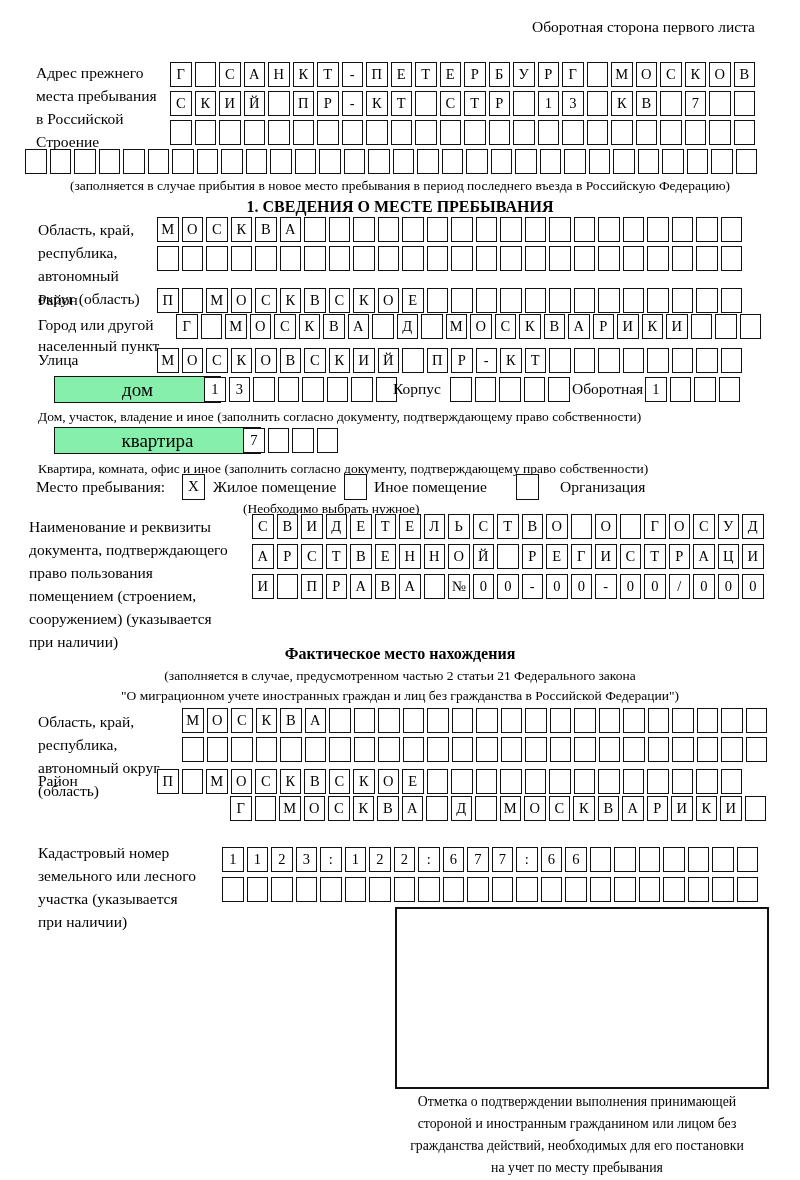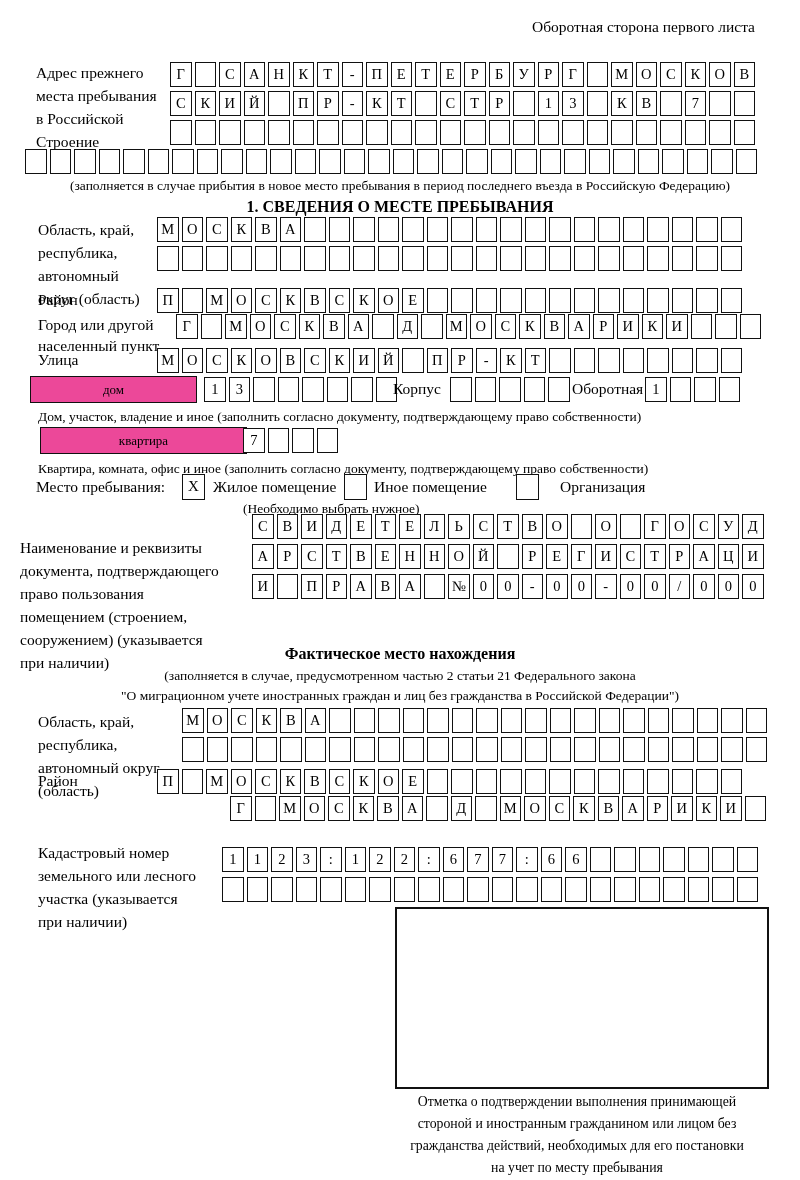--- a/index.html
+++ b/index.html
@@ -4,21 +4,21 @@
 <style>
   html,body{margin:0;padding:0;background:#fff;}
   .page{position:relative;width:800px;height:1180px;background:#ffffff;
         font-family:"Liberation Serif",serif;color:#000;overflow:hidden;border-radius:6px;}
   .lbl{position:absolute;font-size:15.5px;line-height:23px;}
   .lbl.tight{line-height:21px;}
   .cellrow{position:absolute;display:flex;gap:3px;}
   .cell{flex:0 0 auto;width:21.5px;height:25px;border:1.6px solid #111;
         font-size:14.5px;line-height:22px;text-align:center;background:#fff;box-sizing:border-box;}
   .widebox{position:absolute;border:1.6px solid #111;height:27px;box-sizing:border-box;
-        display:flex;align-items:center;justify-content:center;font-size:13px;background:#ec4899;}
+        display:flex;align-items:center;justify-content:center;font-size:19px;background:#86efac;margin-left:24px;}
   .cap{position:absolute;font-size:13.5px;white-space:nowrap;}
   .capcenter{position:absolute;left:0;width:800px;text-align:center;font-size:13.5px;}
   .title{position:absolute;left:0;width:800px;text-align:center;font-weight:bold;font-size:16px;}
   .hnote{position:absolute;top:18px;right:45px;font-size:15.5px;}
   .inlinelabel{position:absolute;font-size:15.5px;}
   .checkbox{position:absolute;width:23px;height:26px;border:1.6px solid #111;box-sizing:border-box;
         text-align:center;font-size:15px;line-height:23px;background:#fff;}
   .bigbox{position:absolute;left:395px;top:907px;width:370px;height:178px;border:2px solid #111;background:#fff;}
   .confcap{position:absolute;left:372px;top:1091px;width:410px;text-align:center;
         font-size:13.8px;line-height:22px;}
@@ -319,41 +319,41 @@
     </div>
   <div class="inlinelabel" style="left:572px;top:380px;">Оборотная</div>
   <div class="cellrow" style="left:645px;top:377px;">
       <span class="cell">1</span>
       <span class="cell"></span>
       <span class="cell"></span>
       <span class="cell"></span>
     </div>
   <div class="cap" style="left:38px;top:409px;">Дом, участок, владение и иное (заполнить согласно документу, подтверждающему право собственности)</div>
 
-  <div class="widebox" style="left:40px;top:427px;width:207px;">
+  <div class="widebox" style="left:30px;top:427px;width:207px;">
     <span>квартира</span>
   </div>
   <div class="cellrow" style="left:243px;top:428px;">
       <span class="cell">7</span>
       <span class="cell"></span>
       <span class="cell"></span>
       <span class="cell"></span>
     </div>
   <div class="cap" style="left:38px;top:461px;">Квартира, комната, офис и иное (заполнить согласно документу, подтверждающему право собственности)</div>
 
   <div class="inlinelabel" style="left:36px;top:478px;">Место пребывания:</div>
   <div class="checkbox" style="left:182px;top:474px;">X</div>
   <div class="inlinelabel" style="left:213px;top:478px;">Жилое помещение</div>
   <div class="checkbox" style="left:344px;top:474px;"></div>
   <div class="inlinelabel" style="left:374px;top:478px;">Иное помещение</div>
   <div class="checkbox" style="left:516px;top:474px;"></div>
   <div class="inlinelabel" style="left:560px;top:478px;">Организация</div>
   <div class="cap" style="left:243px;top:501px;">(Необходимо выбрать нужное)</div>
 
-  <div class="lbl" style="left:20px;top:515px;width:215px;margin-top:21px;">
+  <div class="lbl" style="left:29px;top:515px;width:215px;">
     <div>Наименование и реквизиты</div>
     <div>документа, подтверждающего</div>
     <div>право пользования</div>
     <div>помещением (строением,</div>
     <div>сооружением) (указывается</div>
     <div>при наличии)</div>
   </div>
   <div class="cellrow" style="left:252px;top:514px;">
       <span class="cell">С</span>
       <span class="cell">В</span>

